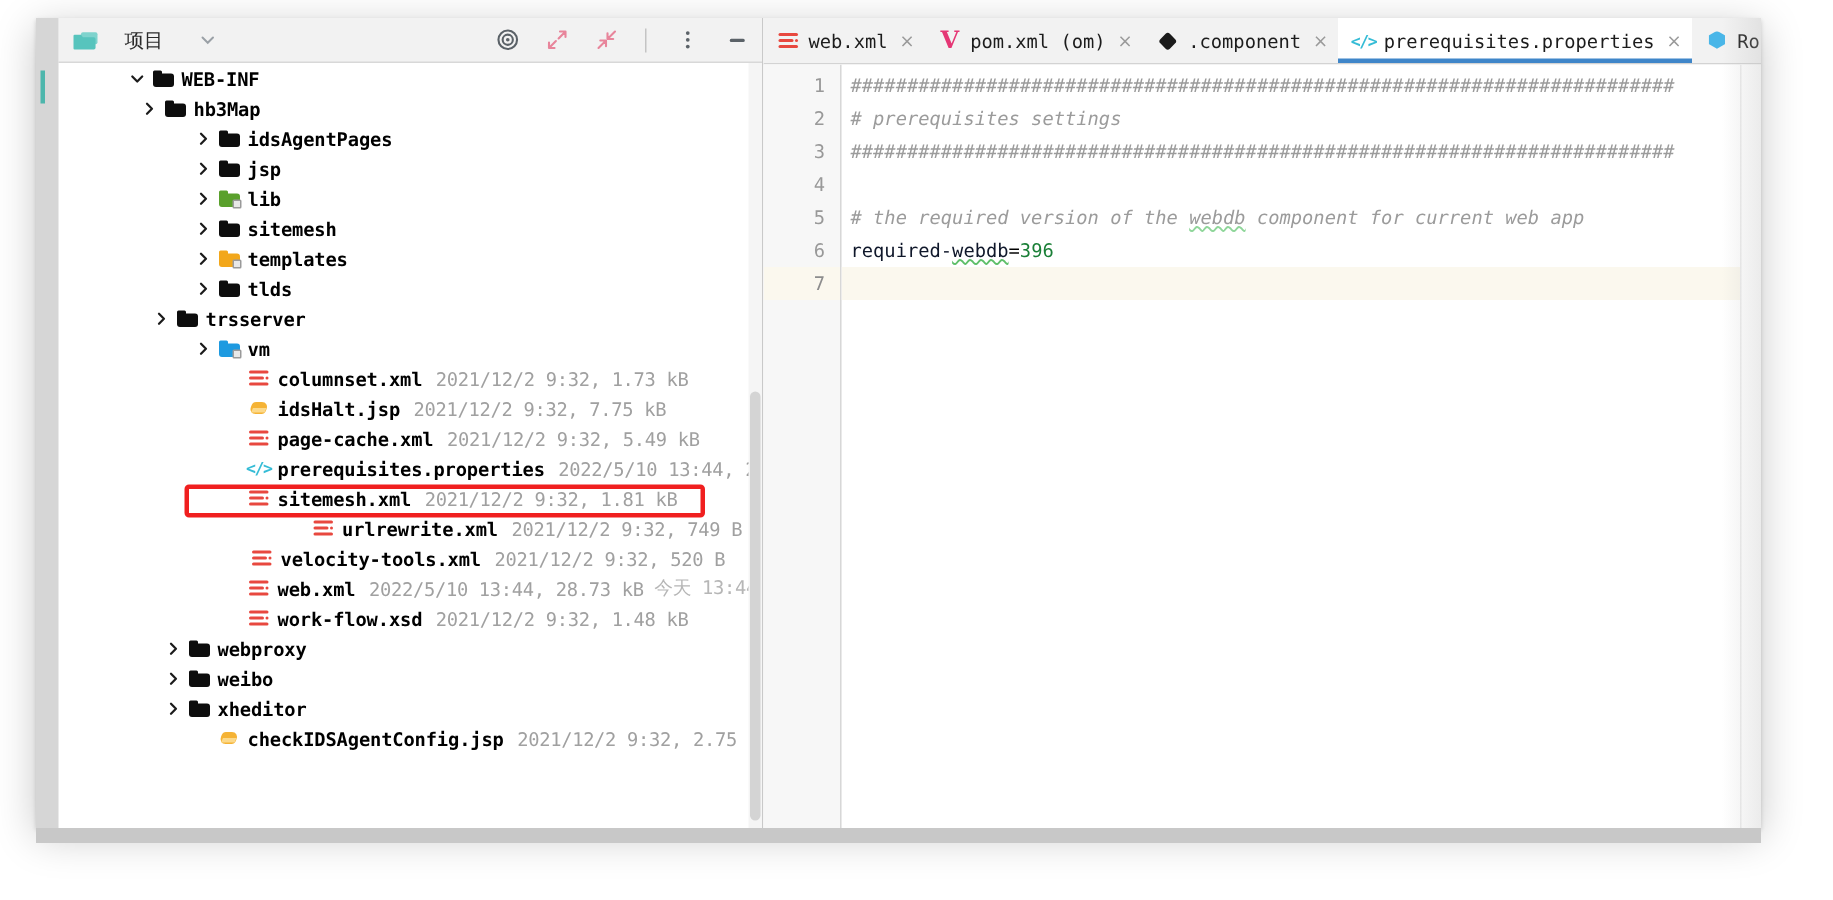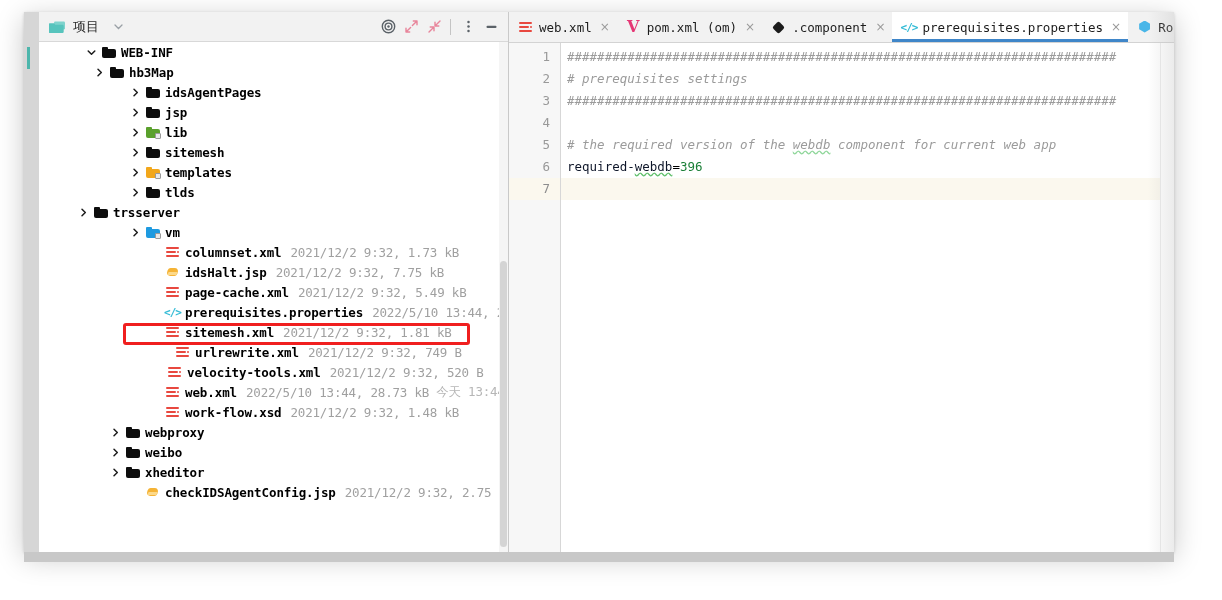--- a/index.html
+++ b/index.html
@@ -49,20 +49,21 @@
   }
 
   #project-header {
     height: 30px;
     min-height: 30px;
     background: #f2f2f2;
     border-bottom: 1px solid #d8d8d8;
     display: flex;
     align-items: center;
     padding: 0 6px 0 10px;
+    gap: 10px;
   }
   #project-header .title-txt {
     font-size: 13px;
     color: #2b2b2b;
     margin-left: 7px;
     font-family: "DejaVu Sans", sans-serif;
   }
   .hdr-spacer { flex: 1; }
   .hdr-btn {
     width: 22px; height: 22px;
@@ -483,21 +484,21 @@
             <span class="arrow">
               <svg width="11" height="11" viewBox="0 0 11 11">
                 <path d="M4 2.2 L7.3 5.5 L4 8.8" stroke="#1c1c1c" stroke-width="1.5" fill="none" stroke-linecap="round" stroke-linejoin="round"></path>
               </svg>
             </span>
             <span class="ficon">
               <span class="folder-b"></span>
             </span>
             <span class="fname">tlds</span>
           </div>
-          <div class="row" style="padding-left: 38px;">
+          <div class="row" style="padding-left: 38px; margin-left: 24px;">
             <span class="arrow">
               <svg width="11" height="11" viewBox="0 0 11 11">
                 <path d="M4 2.2 L7.3 5.5 L4 8.8" stroke="#1c1c1c" stroke-width="1.5" fill="none" stroke-linecap="round" stroke-linejoin="round"></path>
               </svg>
             </span>
             <span class="ficon">
               <span class="folder-b"></span>
             </span>
             <span class="fname">trsserver</span>
           </div>
@@ -562,21 +563,21 @@
               <span class="xml-ico">
                 <span></span>
                 <span></span>
                 <span></span>
                 <span></span>
               </span>
             </span>
             <span class="fname">sitemesh.xml</span>
             <span class="fmeta">2021/12/2 9:32, 1.81 kB</span>
           </div>
-          <div class="row" style="padding-left: 120px;">
+          <div class="row" style="padding-left: 120px; margin-left: 33px;">
             <span class="arrow empty"></span>
             <span class="ficon">
               <span class="xml-ico">
                 <span></span>
                 <span></span>
                 <span></span>
                 <span></span>
               </span>
             </span>
             <span class="fname">urlrewrite.xml</span>

